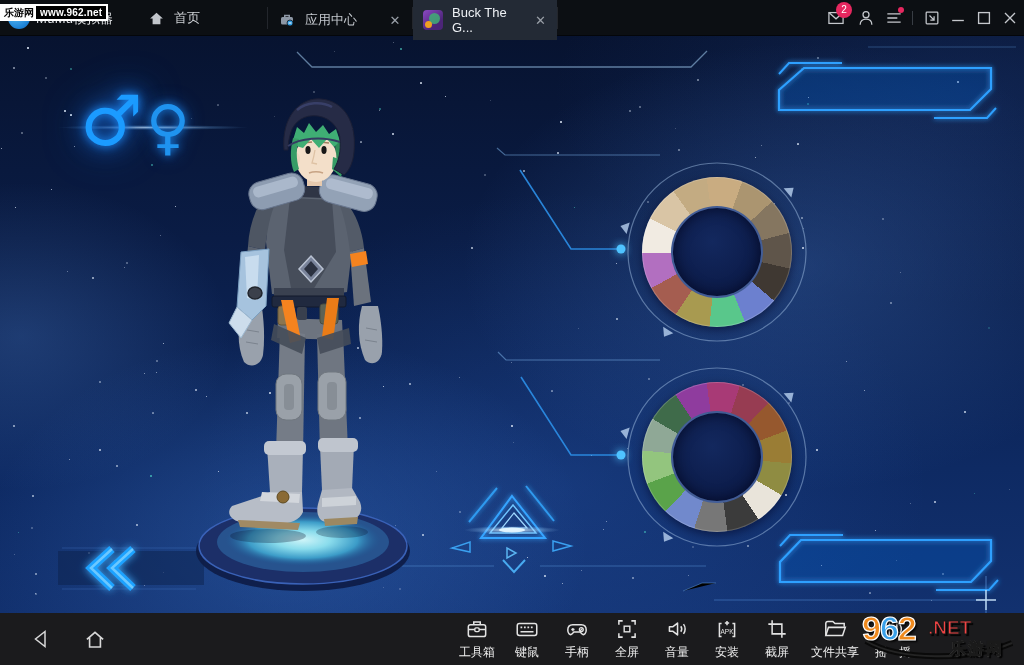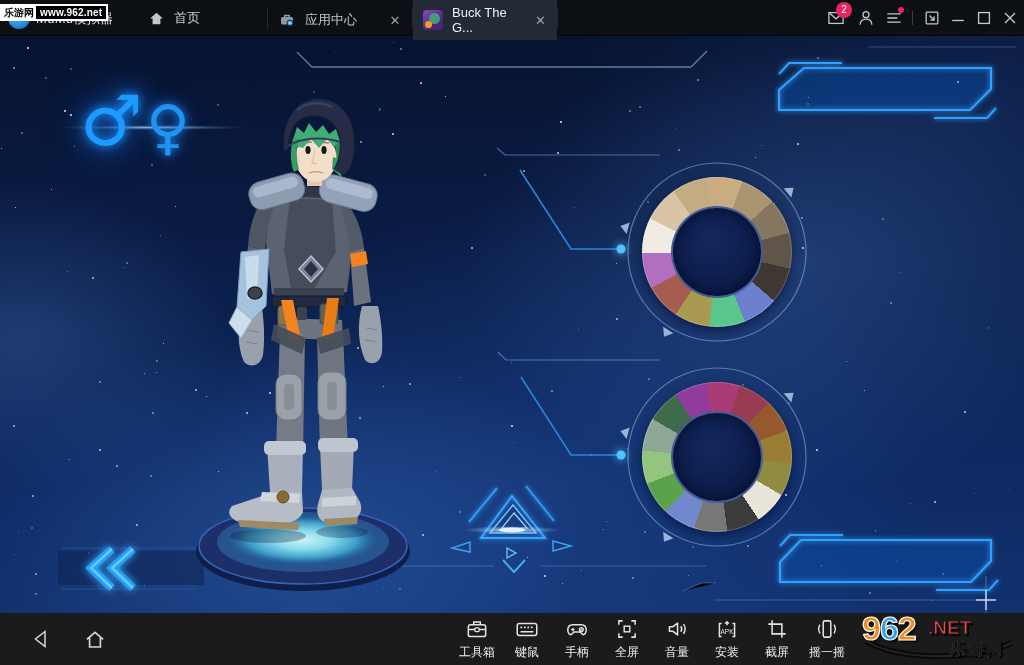--- a/index.html
+++ b/index.html
@@ -571,20 +571,27 @@
           <text x="12" y="16.5" text-anchor="middle" font-size="6" fill="#e3e3e3" font-family="Liberation Sans, sans-serif">APK</text>
         </svg>
         <span class="tb-label">安装</span>
       </div>
       <div class="tb-item">
         <svg class="tb-ico" viewBox="0 0 24 24">
           <path d="M7.5,4 V16.5 H20 M4,7.5 H16.5 V20" fill="none" stroke="#e3e3e3" stroke-width="1.4"></path>
         </svg>
         <span class="tb-label">截屏</span>
       </div>
+      <div class="tb-item wide">
+        <svg class="tb-ico" viewBox="0 0 24 24">
+          <path d="M3.5,18 V7 c0,-1.1 .8,-2 2,-2 h4.5 l2,2 h8.5 v3" fill="none" stroke="#e3e3e3" stroke-width="1.4"></path>
+          <path d="M3.5,18 L6,10.5 H21.5 L19,18 Z" fill="none" stroke="#e3e3e3" stroke-width="1.4"></path>
+        </svg>
+        <span class="tb-label">文件共享</span>
+      </div>
       <div class="tb-item">
         <svg class="tb-ico" viewBox="0 0 24 24">
           <rect x="8.5" y="4.5" width="7" height="15" rx="1.5" fill="none" stroke="#e3e3e3" stroke-width="1.4"></rect>
           <path d="M5.5,8 c-1.5,2.5 -1.5,5.5 0,8 M18.5,8 c1.5,2.5 1.5,5.5 0,8" fill="none" stroke="#e3e3e3" stroke-width="1.3"></path>
         </svg>
         <span class="tb-label">摇一摇</span>
       </div>
     </div>
   </div>
 

